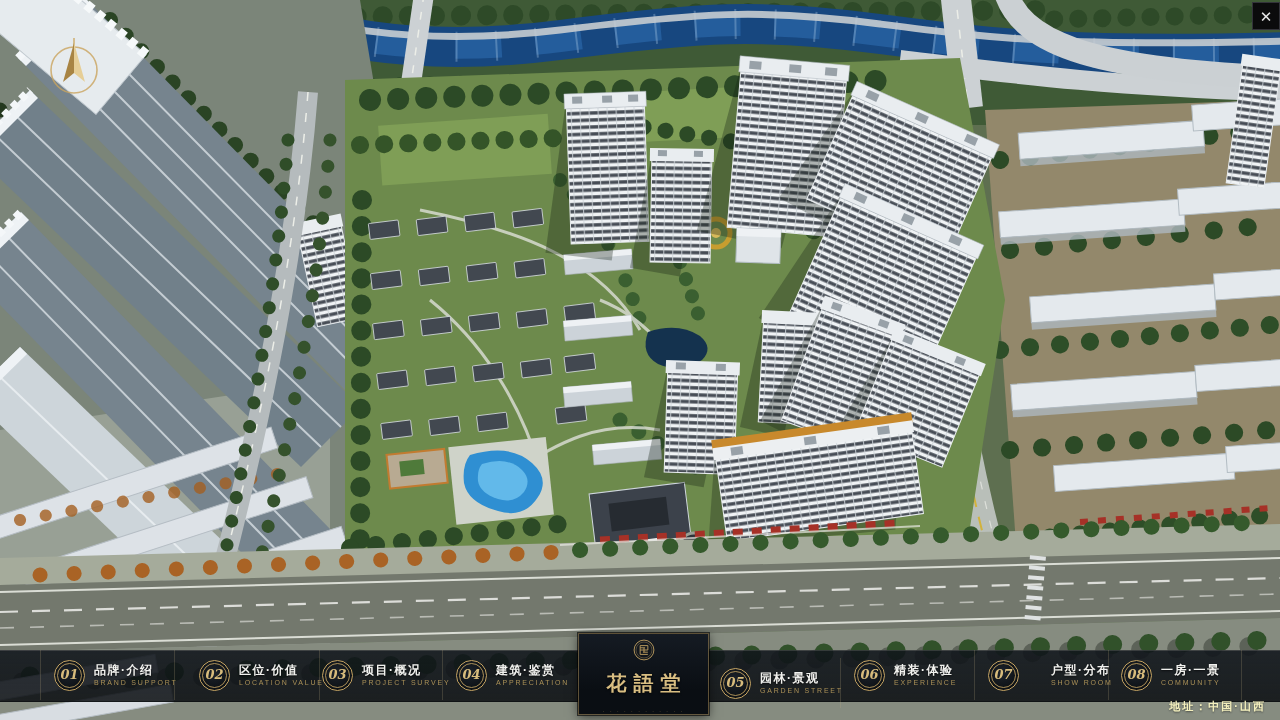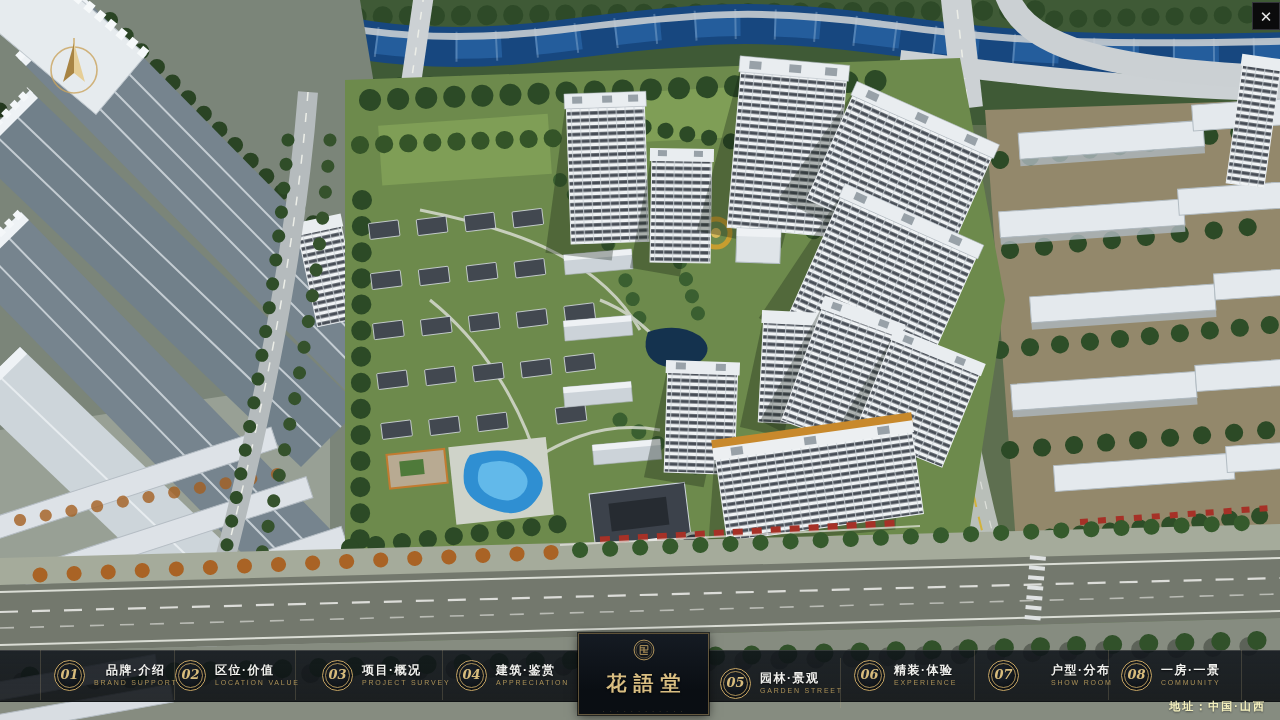--- a/index.html
+++ b/index.html
@@ -8,21 +8,21 @@
   .scene{position:absolute;left:0;top:0;}
 
   
   .navbar{position:absolute;left:0;top:650px;width:1280px;height:50px;
     background:linear-gradient(180deg,rgba(16,21,27,.88),rgba(7,10,14,.84));
     border-top:1px solid rgba(255,255,255,.16);
     border-bottom:1px solid rgba(0,0,0,.45);}
   .nav-cell{position:absolute;top:650px;height:50px;display:flex;align-items:center;
     gap:9px;padding-left:13px;box-sizing:border-box;
     border-right:1px solid rgba(190,175,130,.22);cursor:pointer;}
-  .nav-cell.first{border-left:1px solid rgba(190,175,130,.22);text-align:center;}
+  .nav-cell.first{border-left:1px solid rgba(190,175,130,.22);}
   .badge{position:relative;width:29px;height:29px;border-radius:50%;
     border:1px solid #c5a463;flex:0 0 auto;
     background:radial-gradient(circle at 45% 40%, #1d232b 0%, #0b0f13 80%);
     display:flex;align-items:center;justify-content:center;}
   .badge::before{content:"";position:absolute;inset:2px;border-radius:50%;
     border:1px solid rgba(197,164,99,.85);}
   .badge span{font-family:"DejaVu Serif",serif;font-style:italic;font-weight:bold;
     font-size:13px;color:#d8bc7c;position:relative;top:-1px;}
   .nav-text{display:flex;flex-direction:column;line-height:1;}
   .zh{font-size:12px;font-weight:bold;color:#f1f1ee;letter-spacing:1.5px;
@@ -385,21 +385,21 @@
 
   <div class="nav-cell first" style="left:40px;width:135px;">
     <div class="badge">
         <span>01</span>
       </div>
     <div class="nav-text">
         <div class="zh">品牌·介绍</div>
       <div class="en">BRAND SUPPORT</div>
       </div>
   </div>
-  <div class="nav-cell" style="left:162px;width:134px;">
+  <div class="nav-cell" style="left:186px;width:134px;">
     <div class="badge">
         <span>02</span>
       </div>
     <div class="nav-text">
         <div class="zh">区位·价值</div>
       <div class="en">LOCATION VALUE</div>
       </div>
   </div>
   <div class="nav-cell" style="left:309px;width:134px;">
     <div class="badge">

